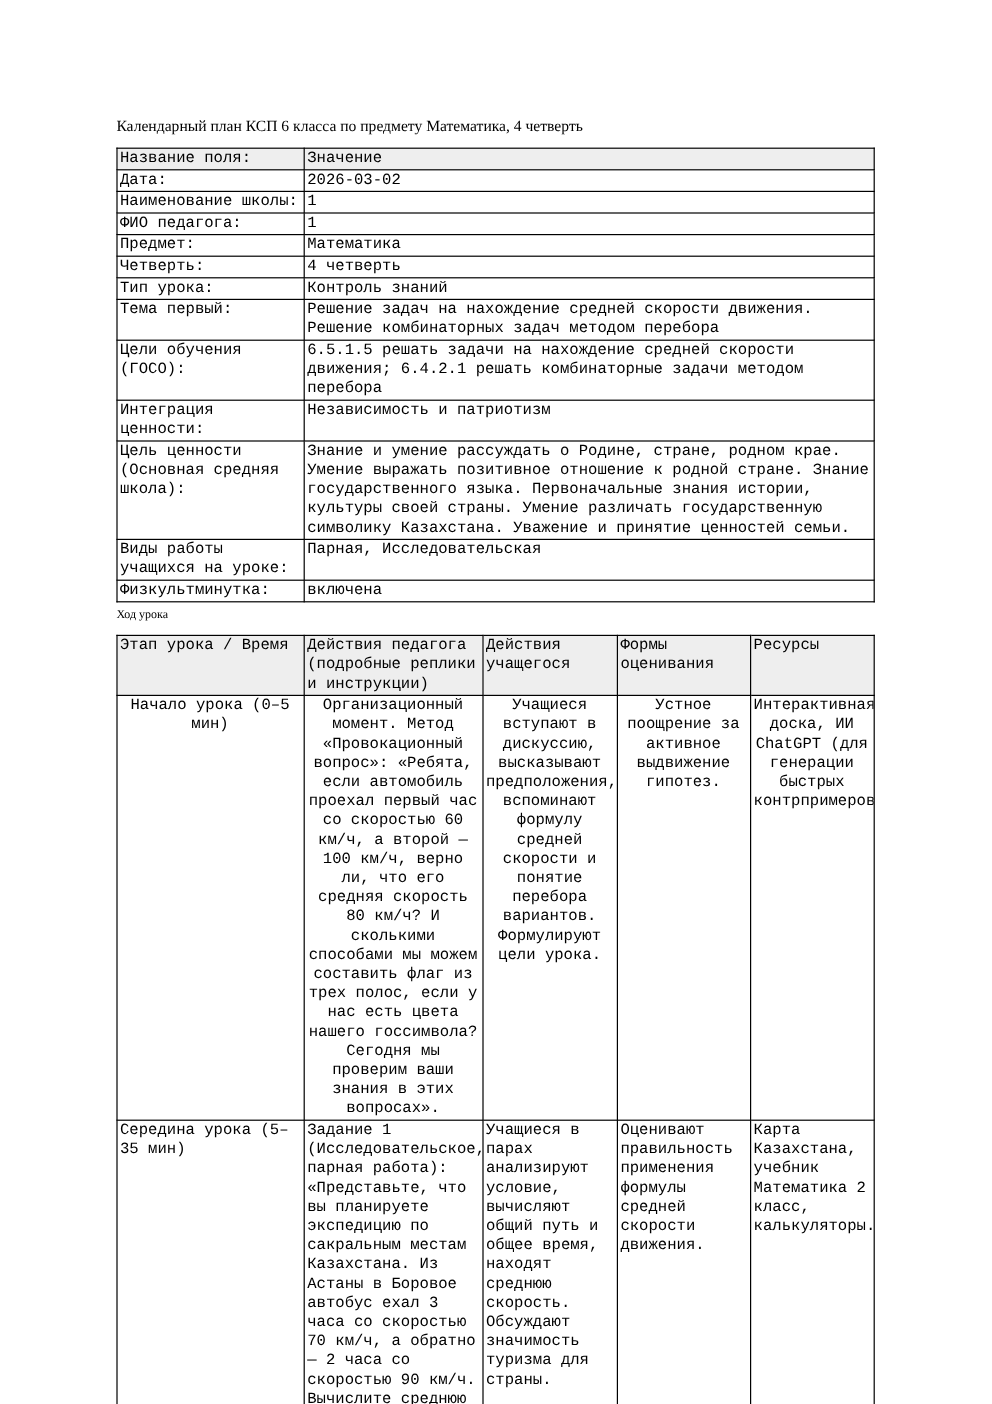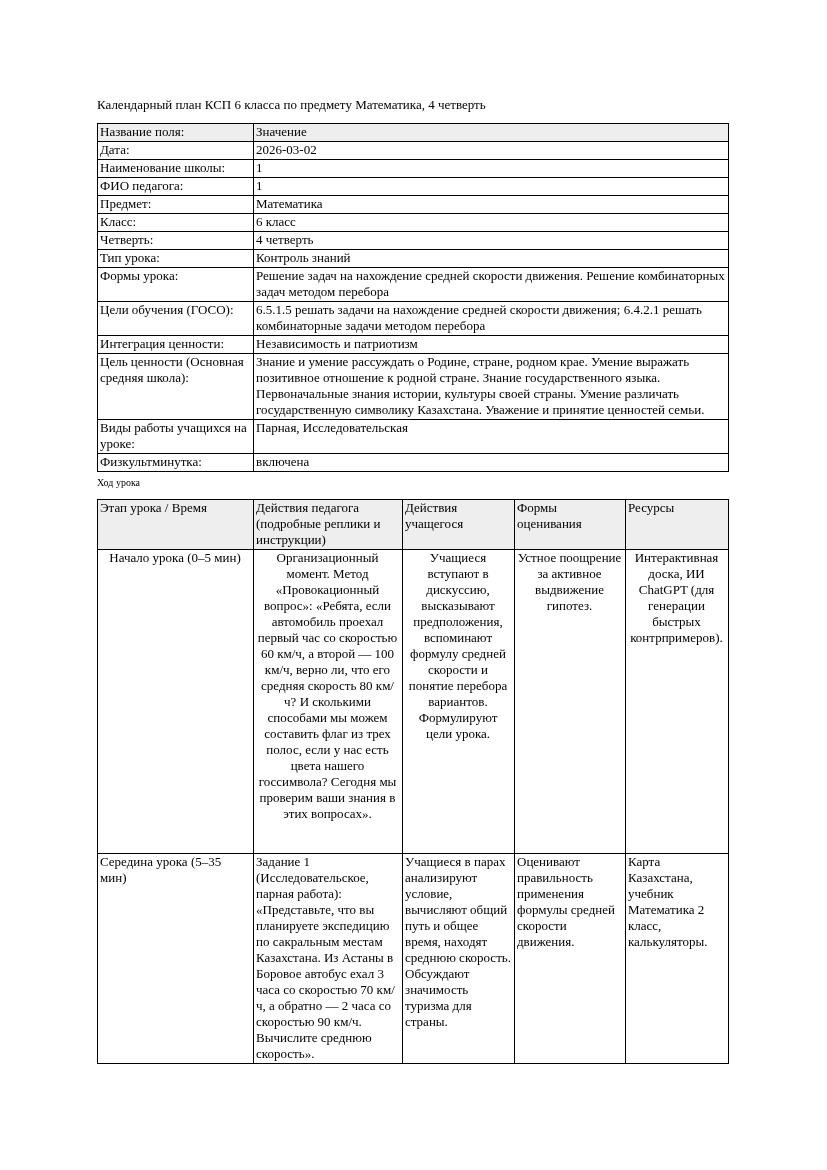--- a/index.html
+++ b/index.html
@@ -32,20 +32,21 @@
     table-layout: fixed;
     width: 631px;
     font-size: 13px;
     line-height: 16px;
   }
   td {
     border: 1px solid #000000;
     padding: 0 3px 1px 2px;
     vertical-align: top;
     overflow: hidden;
+    font-family: Liberation Mono, monospace;
   }
   tr.hdr td {
     background: #eeeeee;
   }
   .section-heading {
     font-size: 10px;
     line-height: 16px;
     margin: 3px 0 8px 0;
   }
   
@@ -79,33 +80,29 @@
     </tr>
     <tr>
       <td>ФИО педагога:</td>
       <td>1</td>
     </tr>
     <tr>
       <td>Предмет:</td>
       <td>Математика</td>
     </tr>
     <tr>
-      <td>Класс:</td>
-      <td>6 класс</td>
-    </tr>
-    <tr>
       <td>Четверть:</td>
       <td>4 четверть</td>
     </tr>
     <tr>
       <td>Тип урока:</td>
       <td>Контроль знаний</td>
     </tr>
     <tr>
-      <td>Формы урока:</td>
+      <td>Тема первый:</td>
       <td>Решение задач на нахождение средней скорости движения. Решение комбинаторных задач методом перебора</td>
     </tr>
     <tr>
       <td>Цели обучения (ГОСО):</td>
       <td>6.5.1.5 решать задачи на нахождение средней скорости движения; 6.4.2.1 решать комбинаторные задачи методом перебора</td>
     </tr>
     <tr>
       <td>Интеграция ценности:</td>
       <td>Независимость и патриотизм</td>
     </tr>

